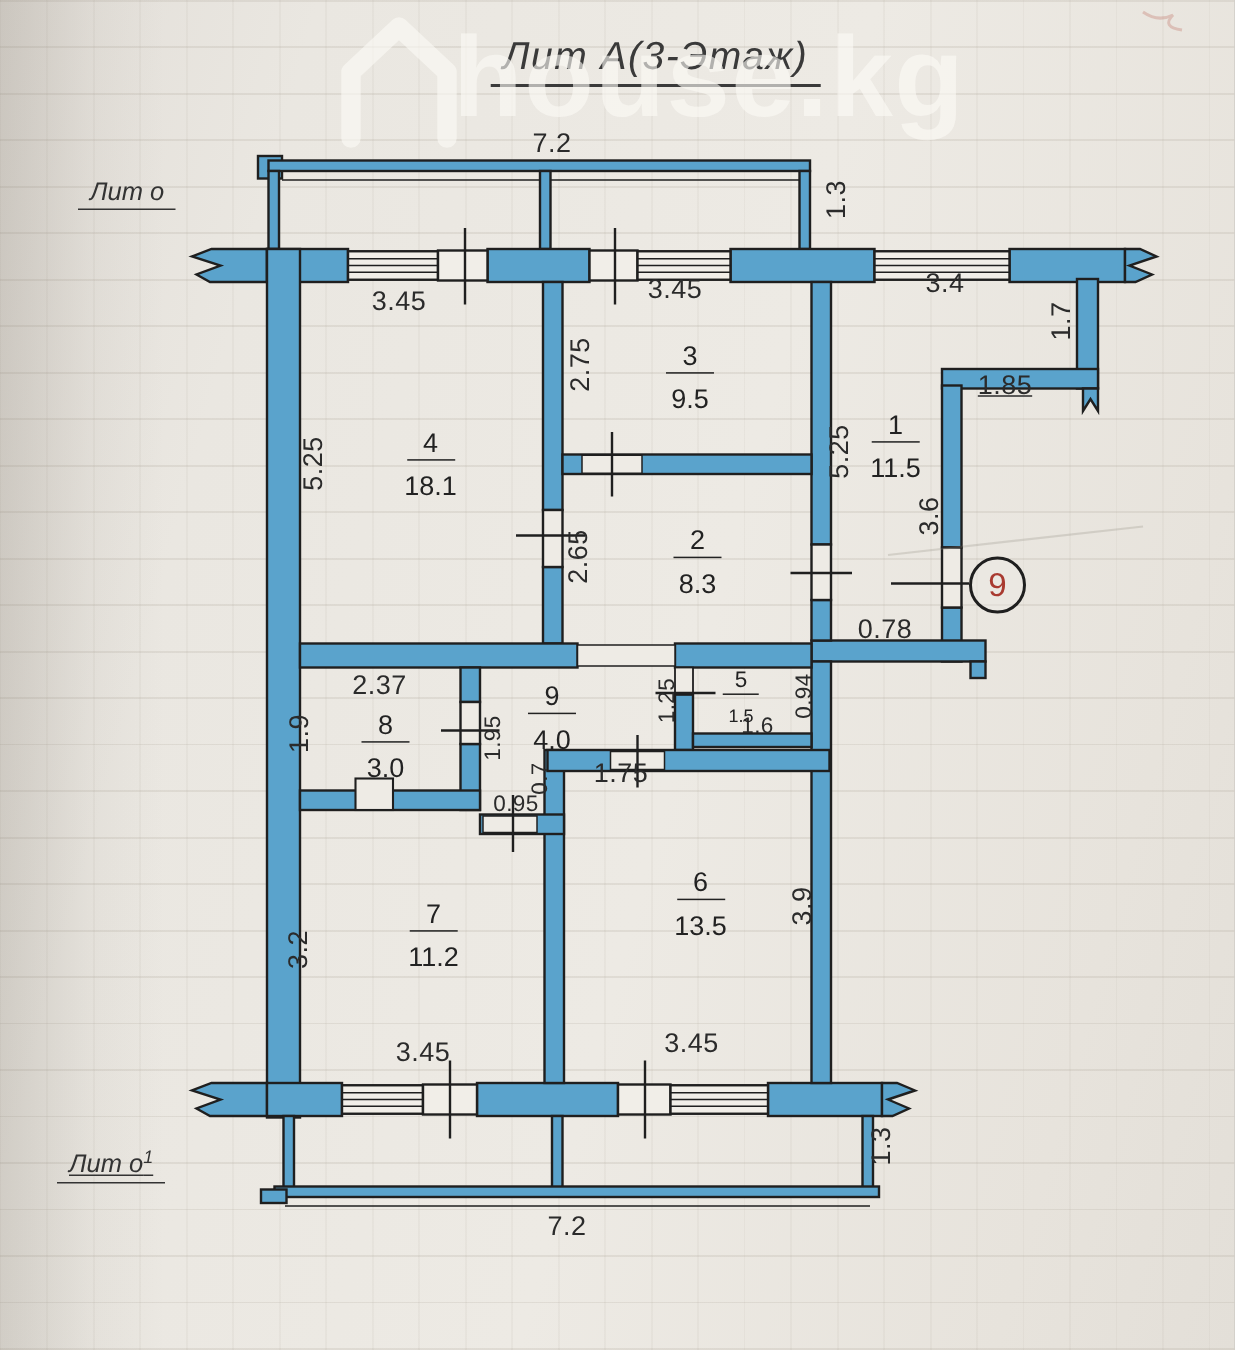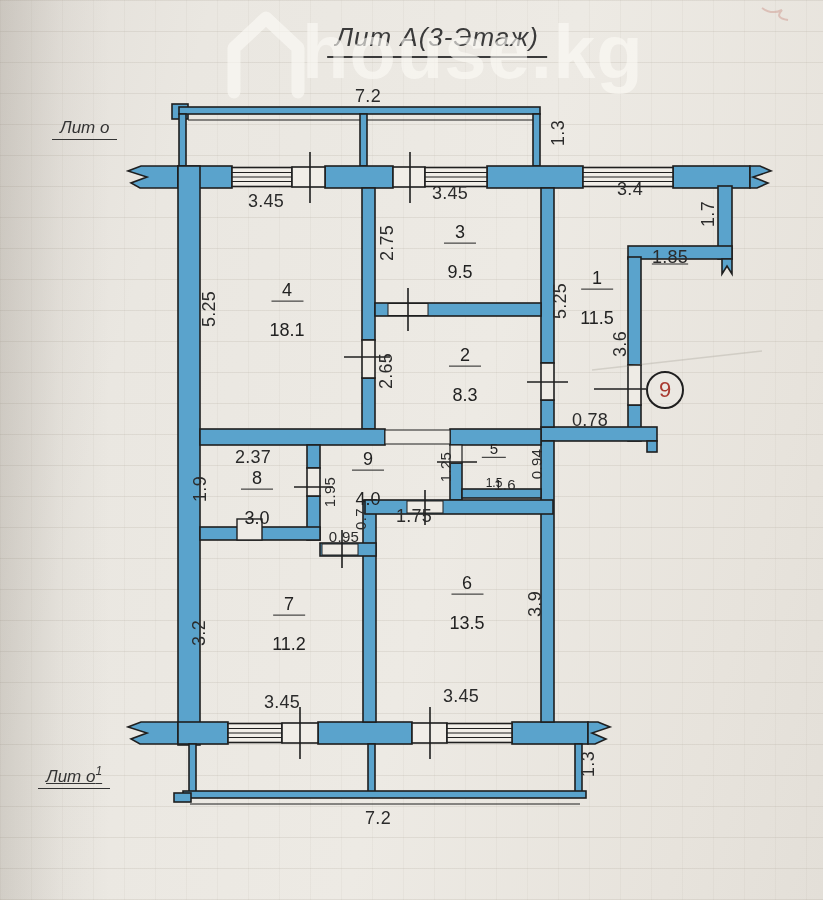--- a/index.html
+++ b/index.html
@@ -17,21 +17,21 @@
     position:absolute;transform:translate(-50%,-50%);
     font-size:18px;color:#2b2b2b;white-space:nowrap;letter-spacing:.3px;
   }
   .dim.v{transform:translate(-50%,-50%) rotate(-90deg);}
   .dim.s{font-size:15px;}
   .room-label{
     position:absolute;transform:translate(-50%,-50%);
     text-align:center;color:#222;line-height:1.05;
   }
   .room-label .num{display:inline-block;font-size:18px;padding:0 11px 1px;border-bottom:1.7px solid #222;}
-  .room-label .area{font-size:18px;padding-top:19px;}
+  .room-label .area{font-size:18px;padding-top:8px;}
   .room-label.small .num{font-size:15px;padding:0 8px 0;}
   .room-label.small .area{font-size:12px;}
   #title-block{position:absolute;left:437px;top:22px;transform:translateX(-50%);text-align:center;color:#3a3a3a;}
   #title-main{font-size:26px;font-style:italic;letter-spacing:1px;padding:0 8px 3px;border-bottom:2px solid #3a3a3a;white-space:nowrap;}
   #title-height{font-size:20px;margin-top:2px;letter-spacing:1px;}
   .lit-label{position:absolute;font-size:17px;font-style:italic;color:#333;border-bottom:1.6px solid #333;padding:0 8px 1px;white-space:nowrap;text-align:center;}
   .lit-label sup{font-size:12px;}
   #apt-circle{
     position:absolute;left:646px;top:371px;width:34px;height:34px;border-radius:50%;
     border:2px solid #1f1f1f;display:flex;align-items:center;justify-content:center;

